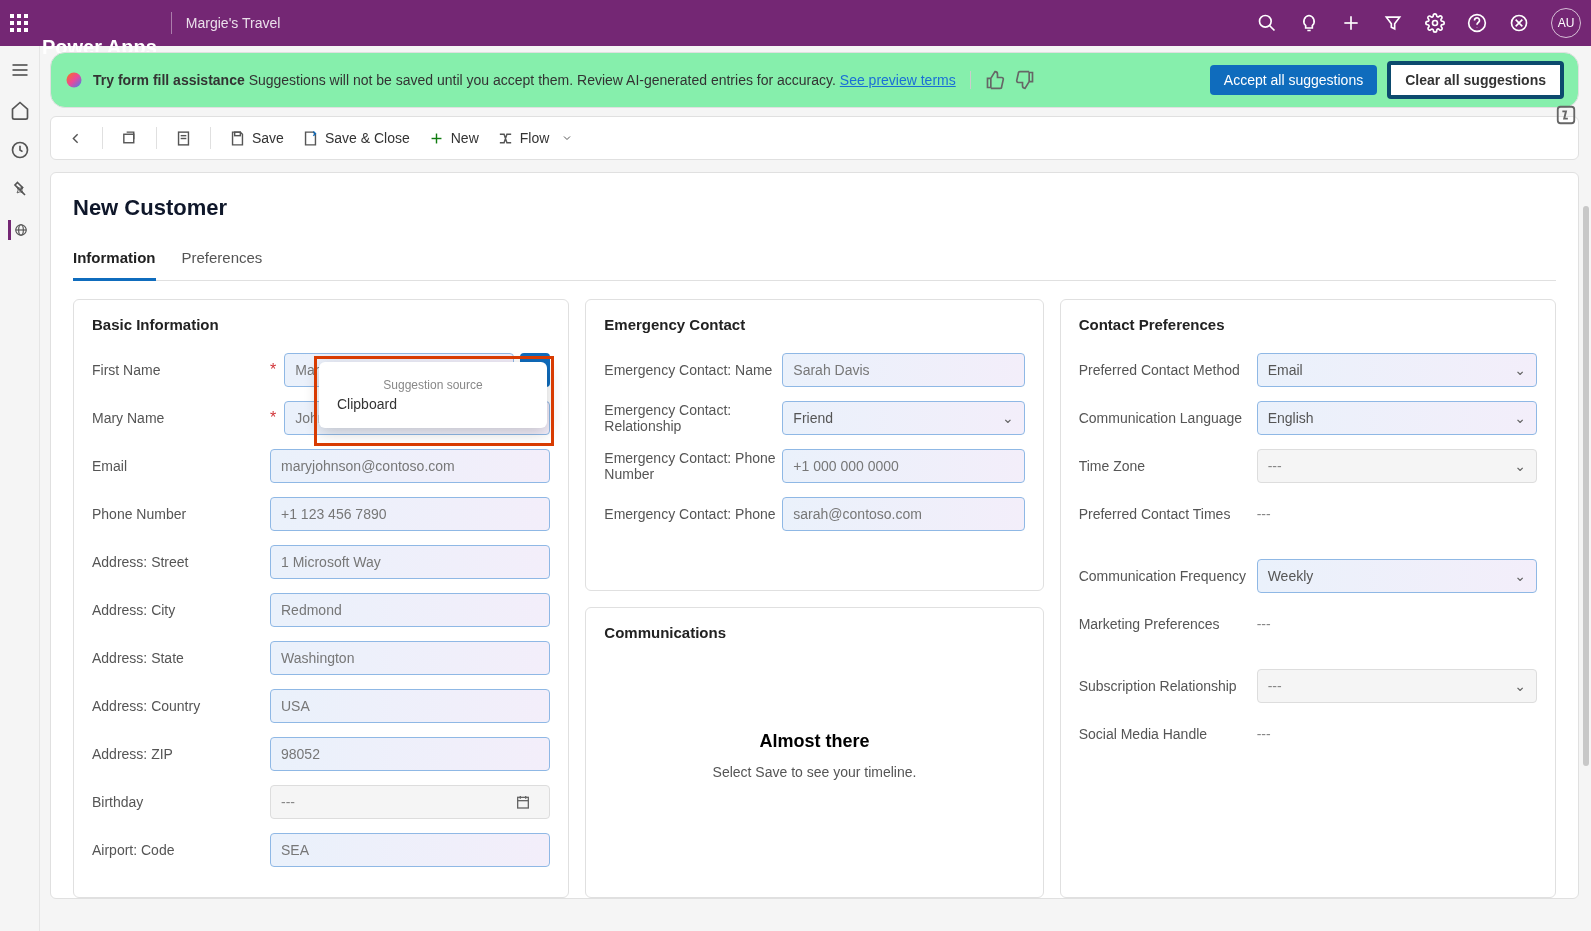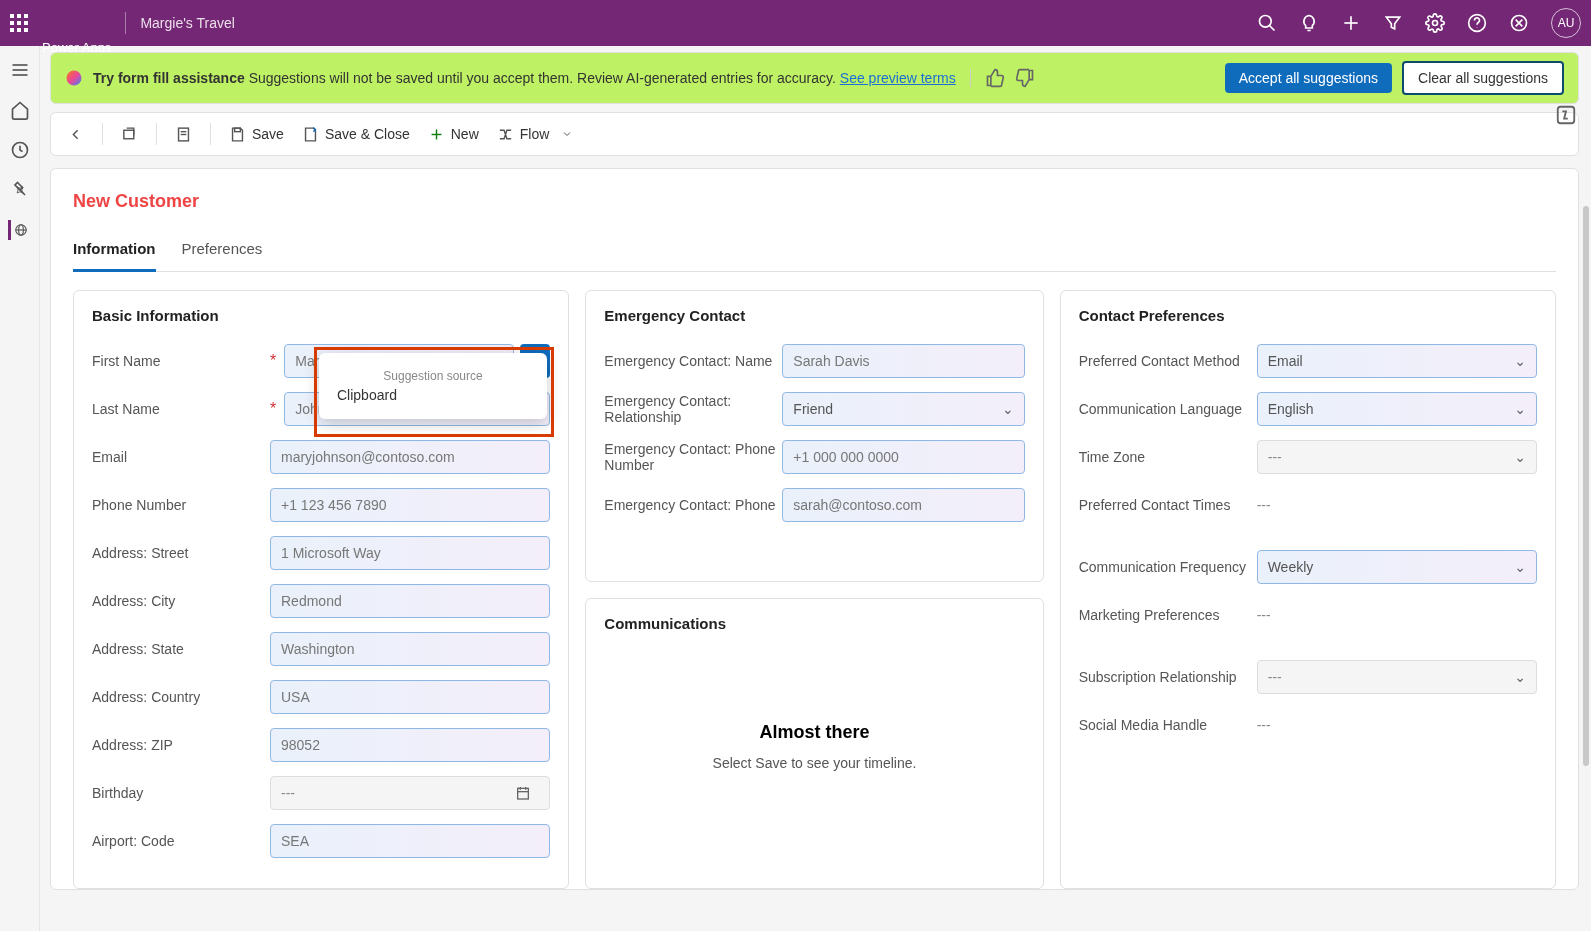--- a/index.html
+++ b/index.html
@@ -3,55 +3,55 @@
 <meta charset="utf-8">
 <style>
 * { box-sizing: border-box; margin: 0; padding: 0; font-family: "Segoe UI", -apple-system, BlinkMacSystemFont, sans-serif; }
 body { background: #f5f5f5; overflow: hidden; }
 
 
 .topbar { background: #742774; height: 46px; display: flex; align-items: center; padding: 0 10px; color: #fff; }
 .topbar-left { display: flex; align-items: center; gap: 14px; }
 .waffle { width: 18px; height: 18px; display: grid; grid-template-columns: repeat(3,4px); grid-template-rows: repeat(3,4px); gap: 3px; cursor: pointer; }
 .waffle span { background: #fff; width: 4px; height: 4px; }
-.app-title { font-weight: 400; font-size: 13px; margin-top: 48px; }
+.app-title { font-weight: 700; font-size: 20px; margin-top: 48px; }
 .divider-v { width: 1px; height: 22px; background: rgba(255,255,255,0.4); }
 .env-name { font-size: 14px; color: rgba(255,255,255,0.85); }
 .topbar-right { margin-left: auto; display: flex; align-items: center; gap: 22px; }
 .topbar-icon { width: 20px; height: 20px; display: flex; align-items: center; justify-content: center; cursor: pointer; color: #fff; }
 .avatar { width: 30px; height: 30px; border-radius: 50%; border: 1px solid rgba(255,255,255,0.7); display: flex; align-items: center; justify-content: center; font-size: 12px; cursor: pointer; text-align: right; }
 
 
 .layout { display: flex; height: calc(100vh - 46px); }
 .leftrail { width: 40px; background: #f5f5f5; display: flex; flex-direction: column; align-items: center; padding-top: 14px; gap: 20px; border-right: 1px solid #e5e5e5; }
 .leftrail-item { width: 20px; height: 20px; color: #555; cursor: pointer; display: flex; align-items: center; justify-content: center; }
 .leftrail-item.active { border-left: 3px solid #742774; margin-left: -3px; padding-left: 3px; }
 
 .main { flex: 1; overflow-y: auto; padding: 0 8px 0 0; position: relative; }
 
 
-.notif { background: #bef264; border: 1px solid #e0e0e0; border-radius: 6px; margin: 6px 4px 0 10px; padding: 8px 14px; display: flex; align-items: center; gap: 10px; font-size: 14px; color: #333; }
+.notif { background: #86efac; border: 1px solid #e0e0e0; border-radius: 15px; margin: 6px 4px 0 10px; padding: 8px 14px; display: flex; align-items: center; gap: 10px; font-size: 14px; color: #333; }
 .notif-icon { width: 18px; height: 18px; }
 .notif-bold { font-weight: 600; }
 .notif-link { color: #1a6fd6; text-decoration: underline; cursor: pointer; }
 .notif-sep { width: 1px; height: 18px; background: #ccc; margin: 0 4px; }
 .notif-actions { margin-left: auto; display: flex; gap: 10px; align-items: center; }
 .btn-primary { background: #0f6cbd; color: #fff; border: none; padding: 7px 14px; border-radius: 4px; font-size: 14px; cursor: pointer; }
-.btn-secondary { background: #fff; border: 2px solid #0c4a6e; color: #333; padding: 7px 14px; border-radius: 4px; font-size: 14px; cursor: pointer; }
+.btn-secondary { background: #fff; border: 4px solid #0c4a6e; color: #333; padding: 7px 14px; border-radius: 4px; font-size: 14px; cursor: pointer; font-weight: bold; }
 .thumb { width: 20px; height: 20px; color: #666; cursor: pointer; }
 
 
 .cmdbar { background: #fff; border: 1px solid #e0e0e0; border-radius: 6px; margin: 8px 4px 0 10px; padding: 10px 16px; display: flex; align-items: center; gap: 18px; }
 .cmd { display: flex; align-items: center; gap: 6px; font-size: 14px; color: #333; cursor: pointer; }
 .cmd svg, .cmd .ico { width: 17px; height: 17px; }
 .cmdsep { width: 1px; height: 22px; background: #e0e0e0; }
 
 
 .form-container { background: #fff; border: 1px solid #e0e0e0; border-radius: 6px; margin: 12px 4px 12px 10px; padding: 22px 22px 0 22px; }
-.form-title { font-size: 18px; font-weight: 600; color: #ef4444; margin-bottom: 28px; }
+.form-title { font-size: 22px; font-weight: 600; color: #0f172a; margin-bottom: 28px; }
 .tabs { display: flex; gap: 26px; border-bottom: 1px solid #e0e0e0; }
 .tab { font-size: 15px; color: #555; padding-bottom: 12px; cursor: pointer; }
 .tab.active { color: #222; font-weight: 600; border-bottom: 3px solid #0f6cbd; margin-bottom: -1px; }
 
 .cols { display: flex; gap: 16px; margin-top: 18px; }
 .card { flex: 1; border: 1px solid #e0e0e0; border-radius: 6px; padding: 16px 18px; }
 .card-title { font-size: 15px; font-weight: 600; color: #222; margin-bottom: 20px; }
 .field-row { display: flex; align-items: center; margin-bottom: 14px; min-height: 34px; }
 .field-label { width: 178px; font-size: 14px; color: #555; flex-shrink: 0; }
 .field-input { flex: 1; position: relative; }
@@ -298,21 +298,21 @@
               </div>
               <div class="accept-check">
                   <svg width="16" height="16" viewBox="0 0 24 24" fill="none" stroke="currentColor" stroke-width="3">
                     <path d="M5 12l5 5 9-11"></path>
                   </svg>
                 </div>
             </div>
           </div>
 
           <div class="field-row">
-              <div class="field-label"><span>Last Name</span></div>
+              <div class="field-label"><span>Mary Name</span></div>
               <span class="req" style="color:#d13438;margin-right:8px">*</span>
               <div class="field-input"><input class="sugg-input" value="Johnson" style=""></div>
             </div>
           <div class="field-row">
               <div class="field-label">Email</div>
               <div class="field-input"><input class="sugg-input" value="maryjohnson@contoso.com" style=""></div>
             </div>
           <div class="field-row">
               <div class="field-label">Phone Number</div>
               <div class="field-input"><input class="sugg-input" value="+1 123 456 7890" style=""></div>

